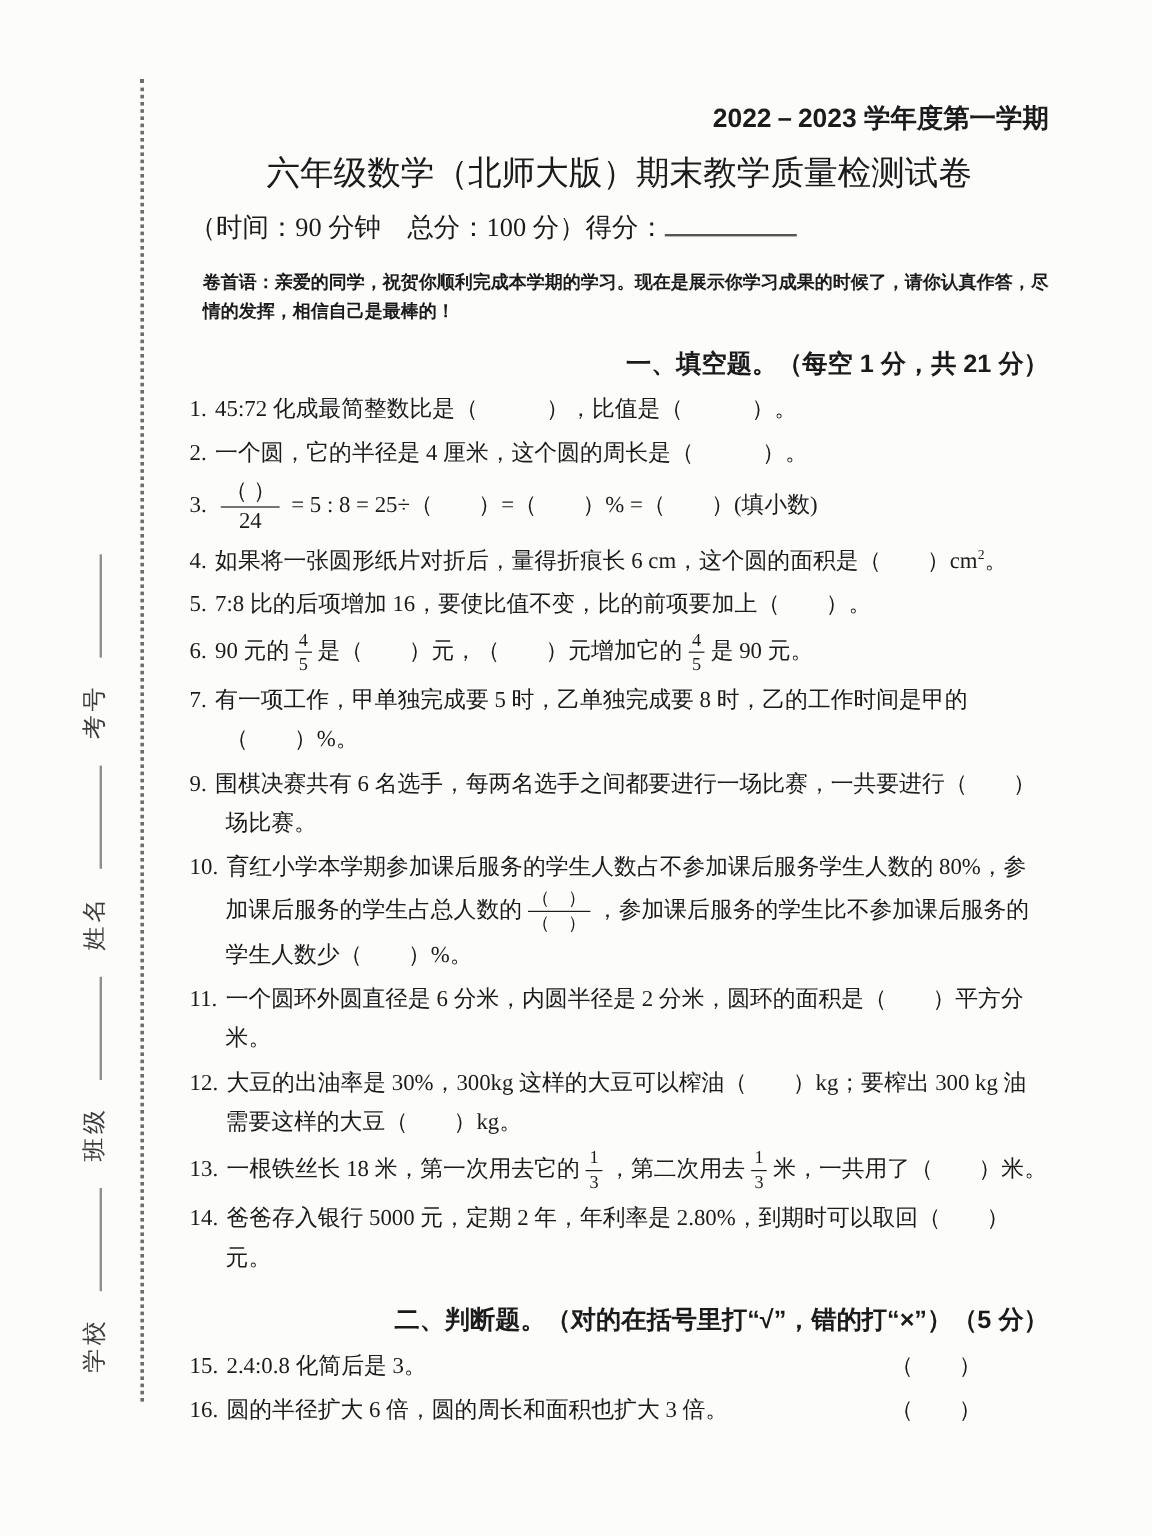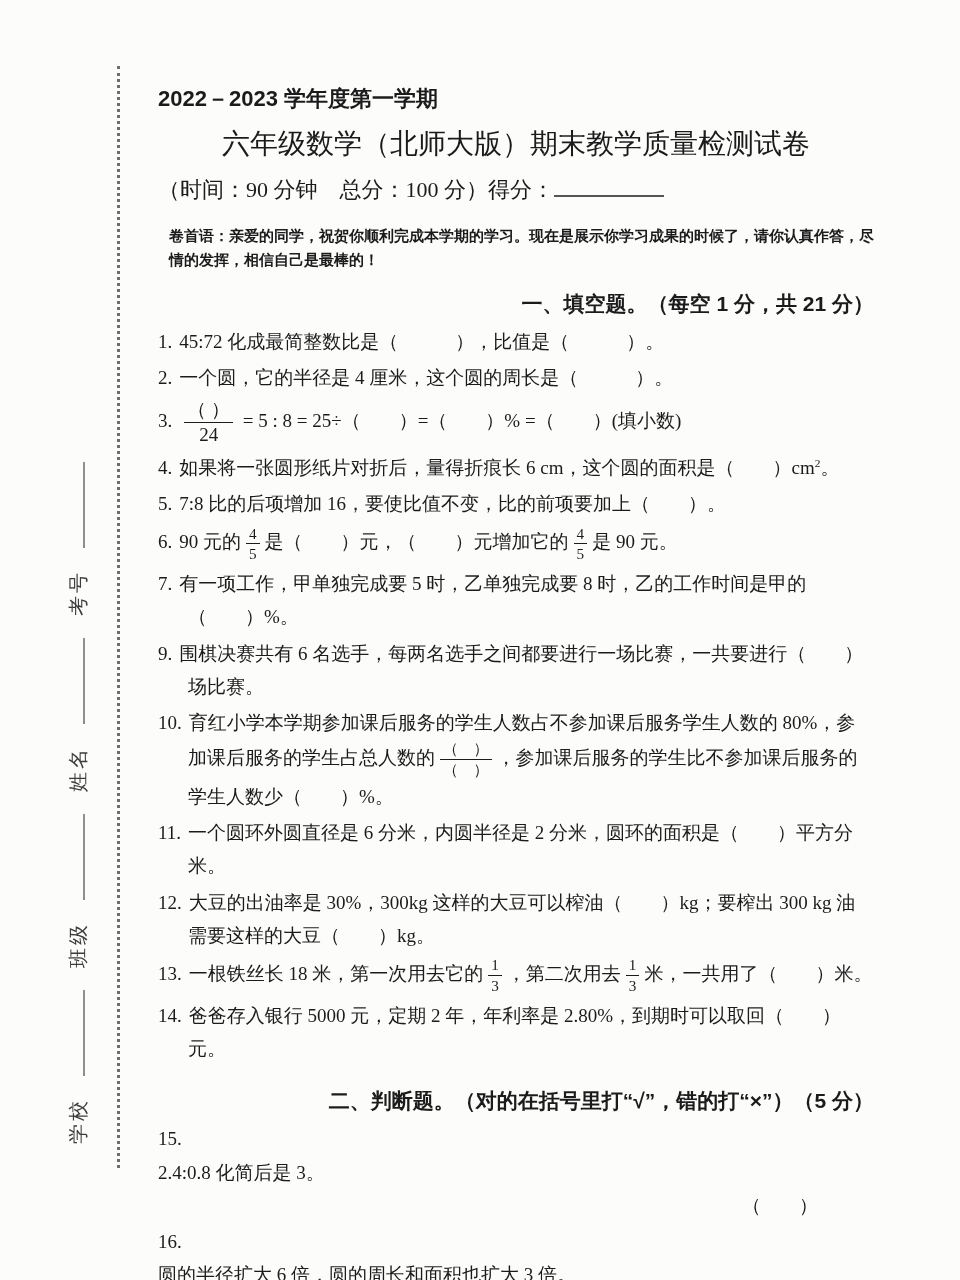--- a/index.html
+++ b/index.html
@@ -15,21 +15,21 @@
   .margin-strip{position:absolute;left:-304px;top:779px;width:760px;height:26px;
     transform:rotate(-90deg);white-space:nowrap;text-align:center;
     font-size:20px;color:#3c3c3c;letter-spacing:3px;}
   .m-label{display:inline-block;}
   .m-line{display:inline-block;width:86px;height:1em;border-bottom:2px solid #8f8f8f;
     margin:0 22px;vertical-align:baseline;}
 
   
   .content{position:absolute;left:158px;top:86px;width:716px;}
 
-  .term{text-align:left;font-family:"Liberation Sans", sans-serif;
+  .term{text-align:right;font-family:"Liberation Sans", sans-serif;
     font-weight:bold;font-size:22px;line-height:1.2;}
   .title{text-align:center;font-family:"Liberation Sans", sans-serif;
     font-weight:normal;font-size:28px;line-height:1.25;margin-top:14px;}
   .meta{text-align:left;font-size:22px;margin-top:12px;}
   .score-line{display:inline-block;width:110px;height:1em;
     border-bottom:2px solid #555;vertical-align:baseline;}
 
   .foreword{margin-top:20px;font-family:Liberation Serif, serif;
     font-weight:bold;font-size:15px;line-height:1.55;margin-left:11px;}
 
@@ -42,21 +42,21 @@
   .qno{margin-right:7px;}
   .q sup{font-size:0.6em;}
 
   .frac{display:inline-flex;flex-direction:column;text-align:center;
     vertical-align:middle;margin:0 5px;font-size:0.8em;line-height:1.3;
     text-indent:0;}
   .frac .num{display:block;border-bottom:1.6px solid #1b1b1b;padding:0 3px;}
   .frac .den{display:block;}
   .frac.big{font-size:1em;}
 
-  .q.judge{display:flex;padding-left:0;text-indent:0;flex-direction:column;}
+  .q.judge{display:flex;padding-left:0;text-indent:0;}
   .jans{margin-left:auto;margin-right:56px;}
 </style>
 </head>
 <body>
 
 <div class="page">
 
   <div class="seal-line"></div>
 
   <div class="margin-strip">

